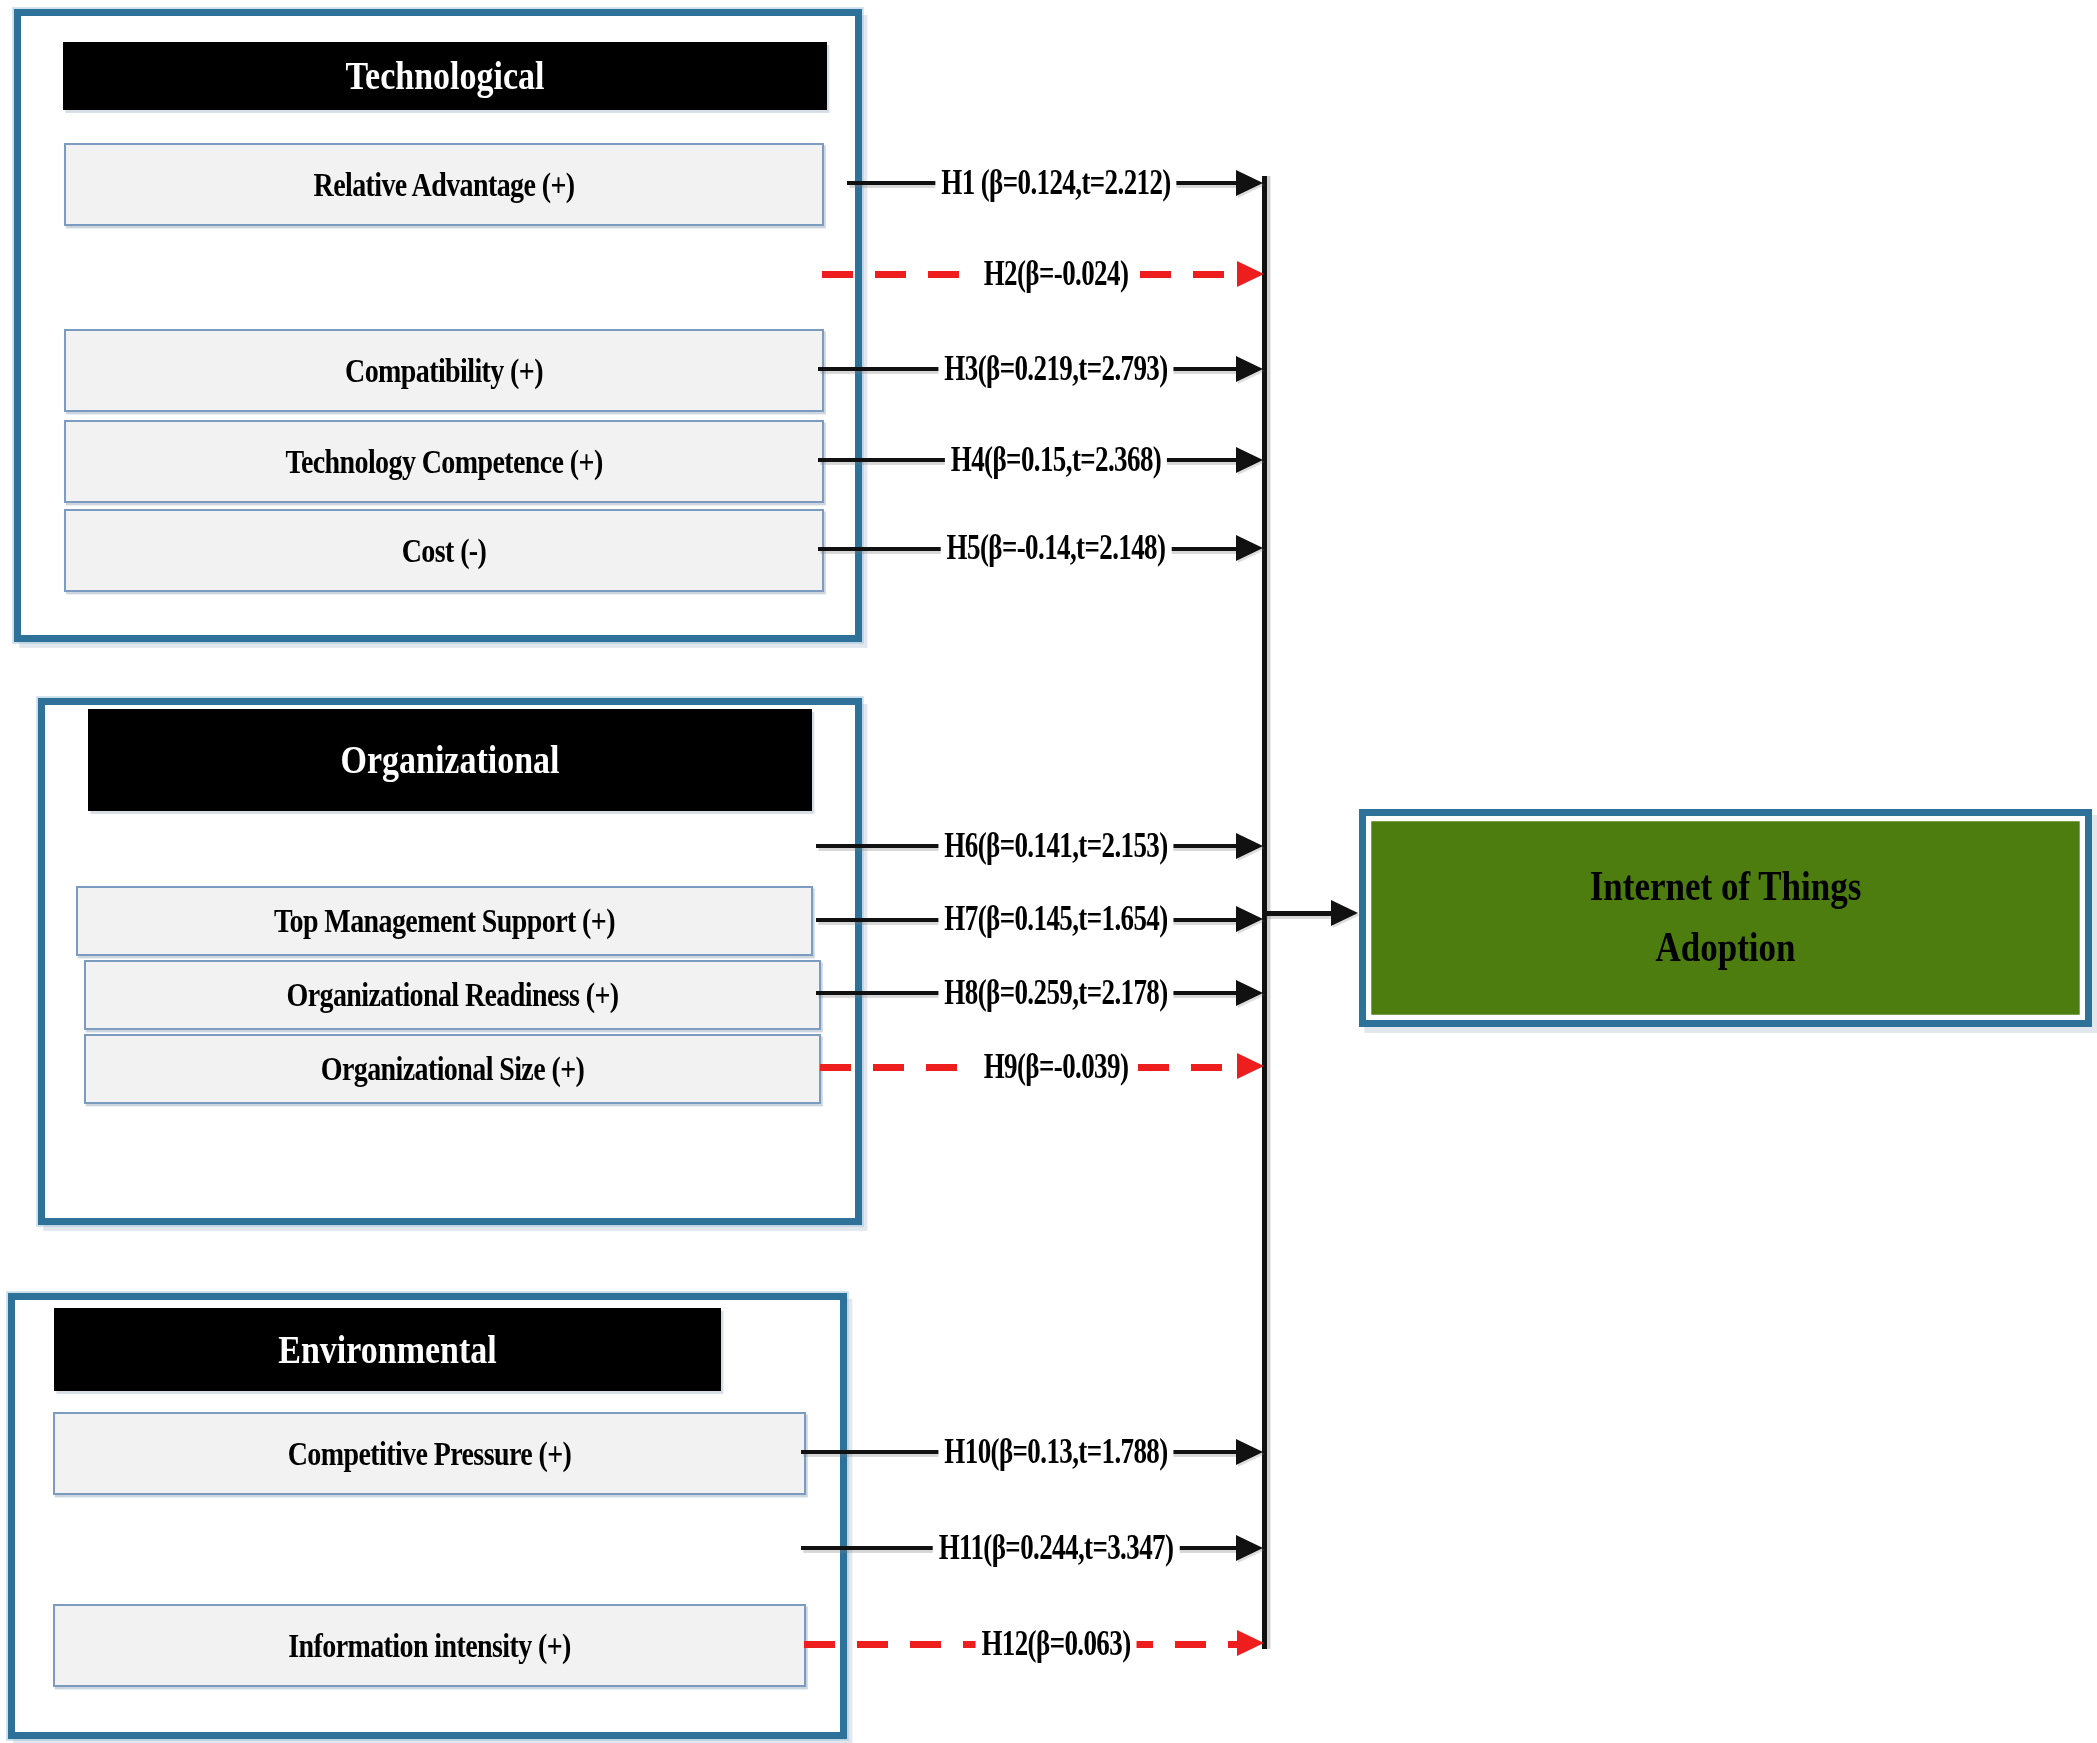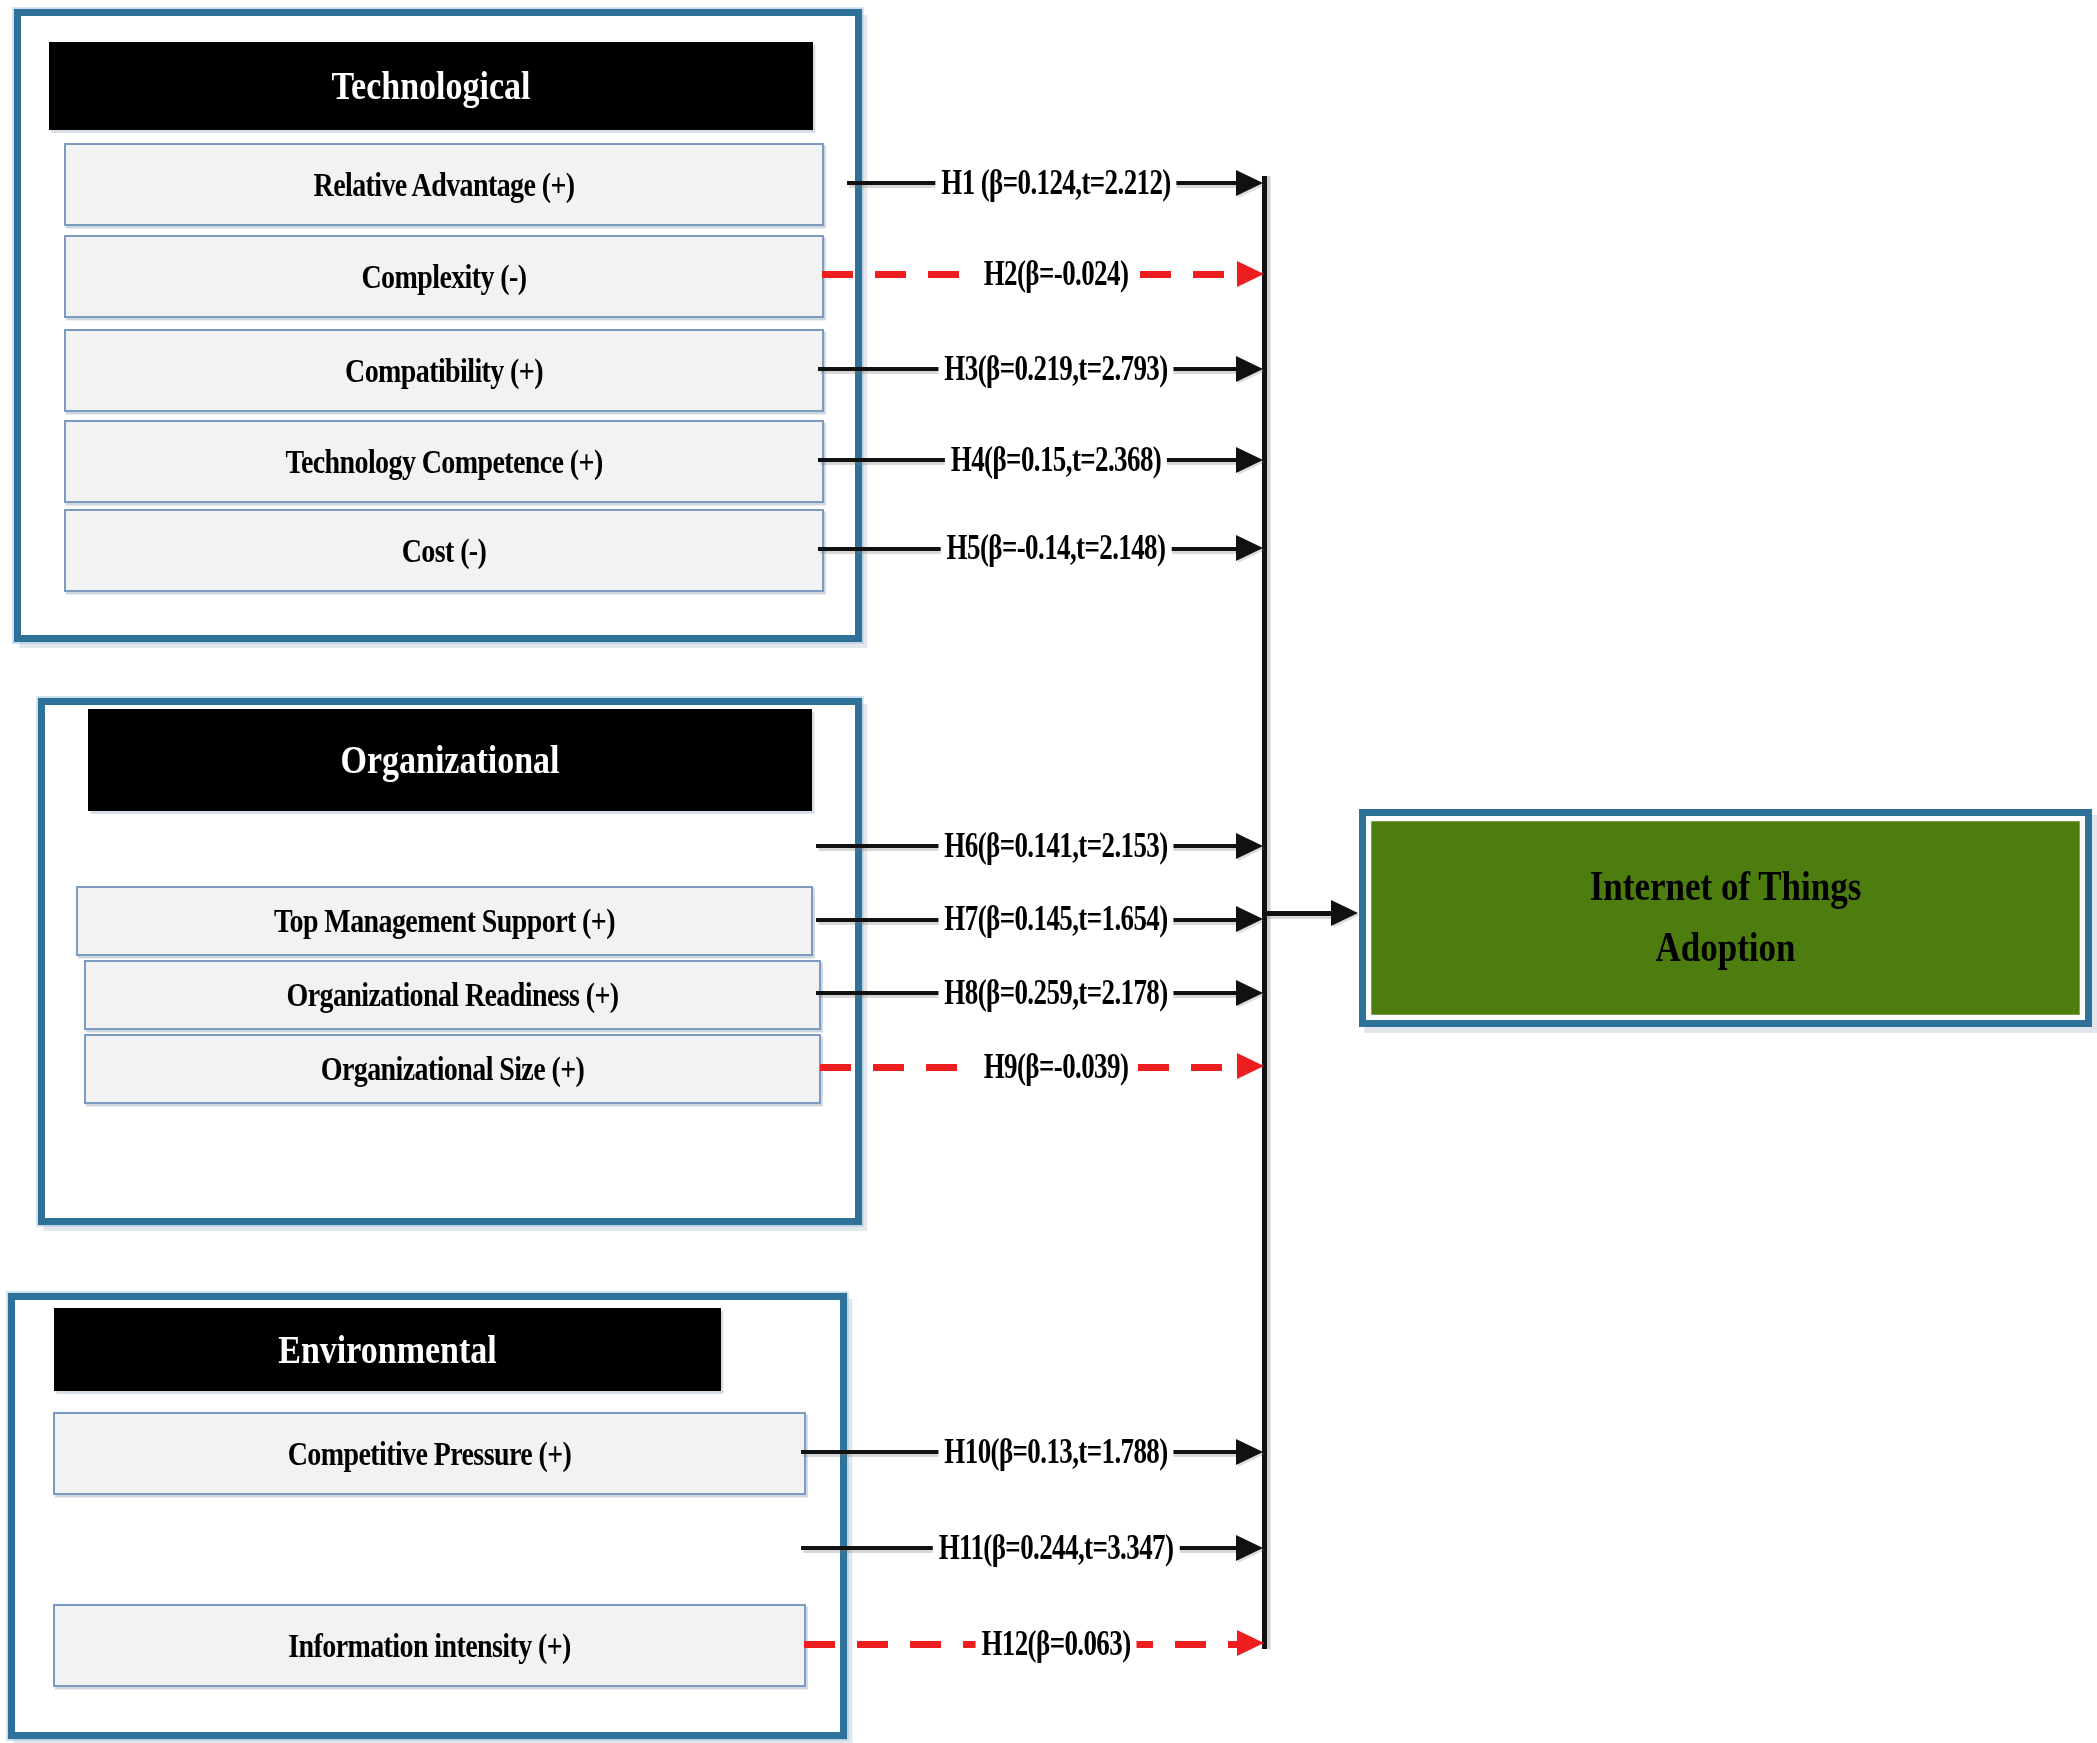--- a/index.html
+++ b/index.html
@@ -42,28 +42,25 @@
     display:flex;align-items:center;justify-content:center;text-align:center;
   }
   .outcome .txt{display:inline-block;transform:scaleY(1.2);font-size:35px;line-height:1.45;}
 </style>
 </head>
 <body>
 
 <div class="canvas">
 
   <div class="group" style="left:13.6px;top:8.8px;width:834px;height:619px"></div>
-  <div class="group-header" style="left:49px;top:42px;width:764px;height:88px">
+  <div class="group-header" style="left:63px;top:42px;width:764px;height:68px">
     <span>Technological</span>
   </div>
   <div class="item" style="left:64px;top:143px;width:756px;height:79px">
     <span>Relative Advantage (+)</span>
-  </div>
-  <div class="item" style="left:64px;top:235px;width:756px;height:79px">
-    <span>Complexity (-)</span>
   </div>
   <div class="item" style="left:64px;top:329px;width:756px;height:79px">
     <span>Compatibility (+)</span>
   </div>
   <div class="item" style="left:64px;top:420px;width:756px;height:79px">
     <span>Technology Competence (+)</span>
   </div>
   <div class="item" style="left:64px;top:509px;width:756px;height:79px">
     <span>Cost (-)</span>
   </div>

